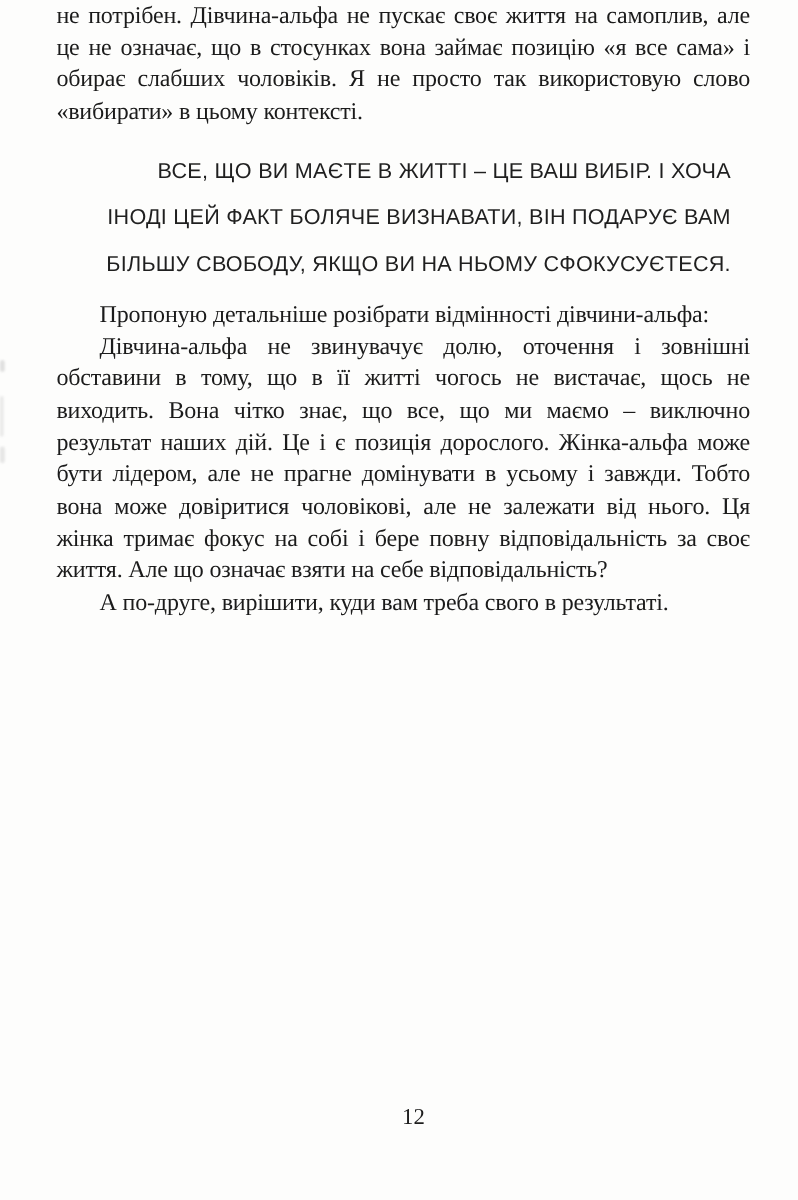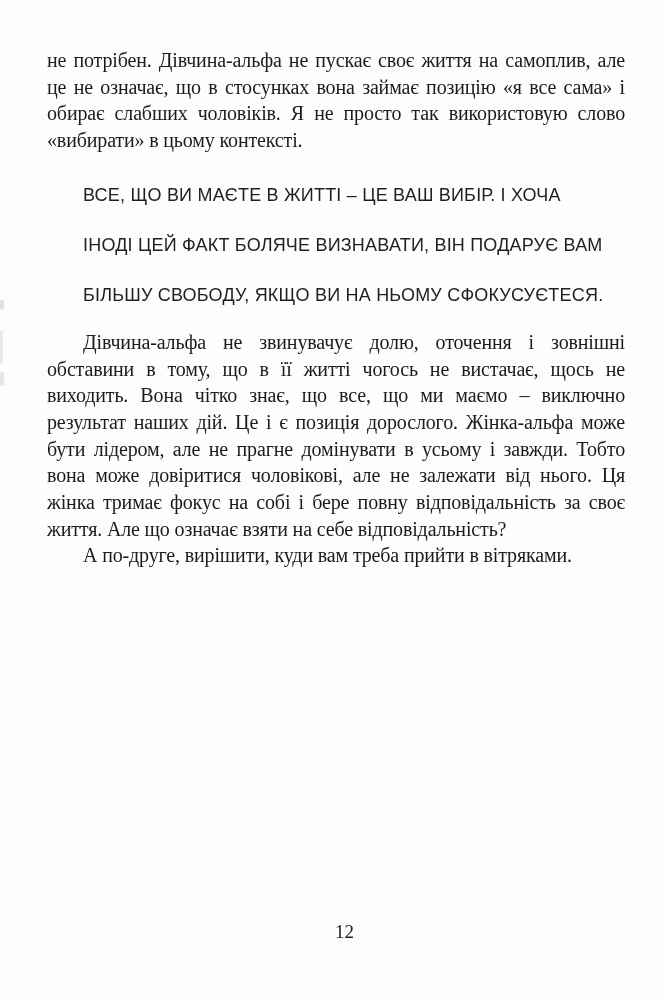--- a/index.html
+++ b/index.html
@@ -16,42 +16,41 @@
     background: #fdfdfc;
     overflow: hidden;
     color: #1b1b1b;
     box-sizing: border-box;
   }
   .text-block {
     position: absolute;
     top: 0;
     left: 47px;
     width: 578px;
-    padding-top: 47px;
     font-family: "Liberation Serif", "DejaVu Serif", serif;
     font-size: 20px;
     line-height: 26.7px;
     letter-spacing: -0.15px;
     text-align: justify;
   }
   .text-block p {
     margin: 0;
   }
   p.body {
     text-indent: 36px;
   }
   p.first {
     text-indent: 0;
   }
   p.quote {
     font-family: "Liberation Sans", "DejaVu Sans", sans-serif;
     font-size: 18px;
-    line-height: 50px;
+    line-height: 39px;
     letter-spacing: 0.2px;
-    text-align: left;
+    text-align: right;
     text-indent: 0;
     margin: 16px 16px 9px 36px;
     color: #1f1f1f;
   }
   .page-number {
     position: absolute;
     left: 12px;
     width: 665px;
     top: 921px;
     text-align: center;
@@ -77,19 +76,20 @@
 
 <div class="page">
 
   <span class="edge-mark m1"></span>
   <span class="edge-mark m2"></span>
   <span class="edge-mark m3"></span>
 
   <main class="text-block">
     <p class="body first">не потрібен. Дівчина-альфа не пускає своє життя на самоплив, але це не означає, що в стосунках вона займає позицію «я все сама» і обирає слабших чоловіків. Я не просто так використовую слово «вибирати» в цьому контексті.</p>
     <p class="quote">ВСЕ, ЩО ВИ МАЄТЕ В ЖИТТІ – ЦЕ ВАШ ВИБІР. І ХОЧА ІНОДІ ЦЕЙ ФАКТ БОЛЯЧЕ ВИЗНАВАТИ, ВІН ПОДАРУЄ ВАМ БІЛЬШУ СВОБОДУ, ЯКЩО ВИ НА НЬОМУ СФОКУСУЄТЕСЯ.</p>
+    <p class="body">Пропоную детальніше розібрати відмінності дівчини-альфа:</p>
     <p class="body">Дівчина-альфа не звинувачує долю, оточення і зовнішні обставини в тому, що в її житті чогось не вистачає, щось не виходить. Вона чітко знає, що все, що ми маємо – виключно результат наших дій. Це і є позиція дорослого. Жінка-альфа може бути лідером, але не прагне домінувати в усьому і завжди. Тобто вона може довіритися чоловікові, але не залежати від нього. Ця жінка тримає фокус на собі і бере повну відповідальність за своє життя. Але що означає взяти на себе відповідальність?</p>
-    <p class="body">А по-друге, вирішити, куди вам треба прийти в вітряками.</p>
+    <p class="body">А по-друге, вирішити, куди вам треба свого в результаті.</p>
   </main>
 
   <footer class="page-number">12</footer>
 
 </div>
 
 </body></html>

